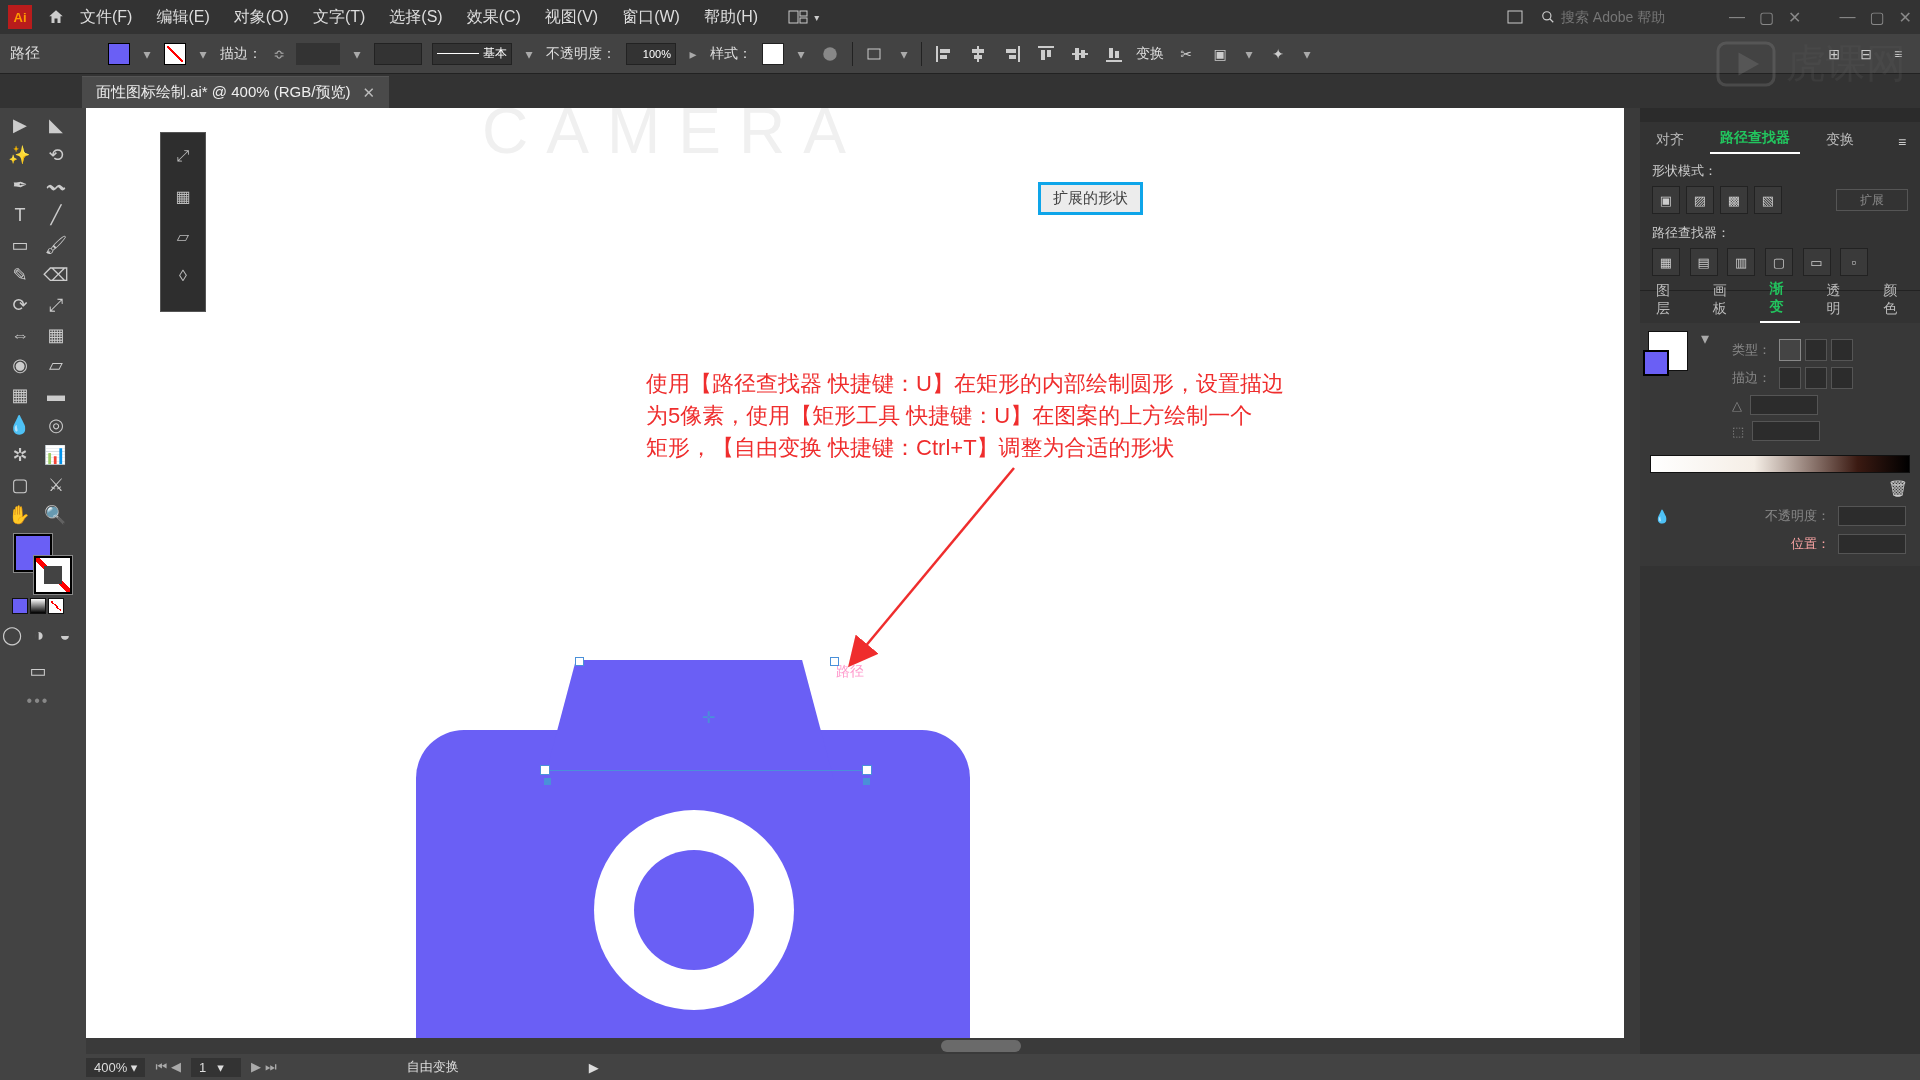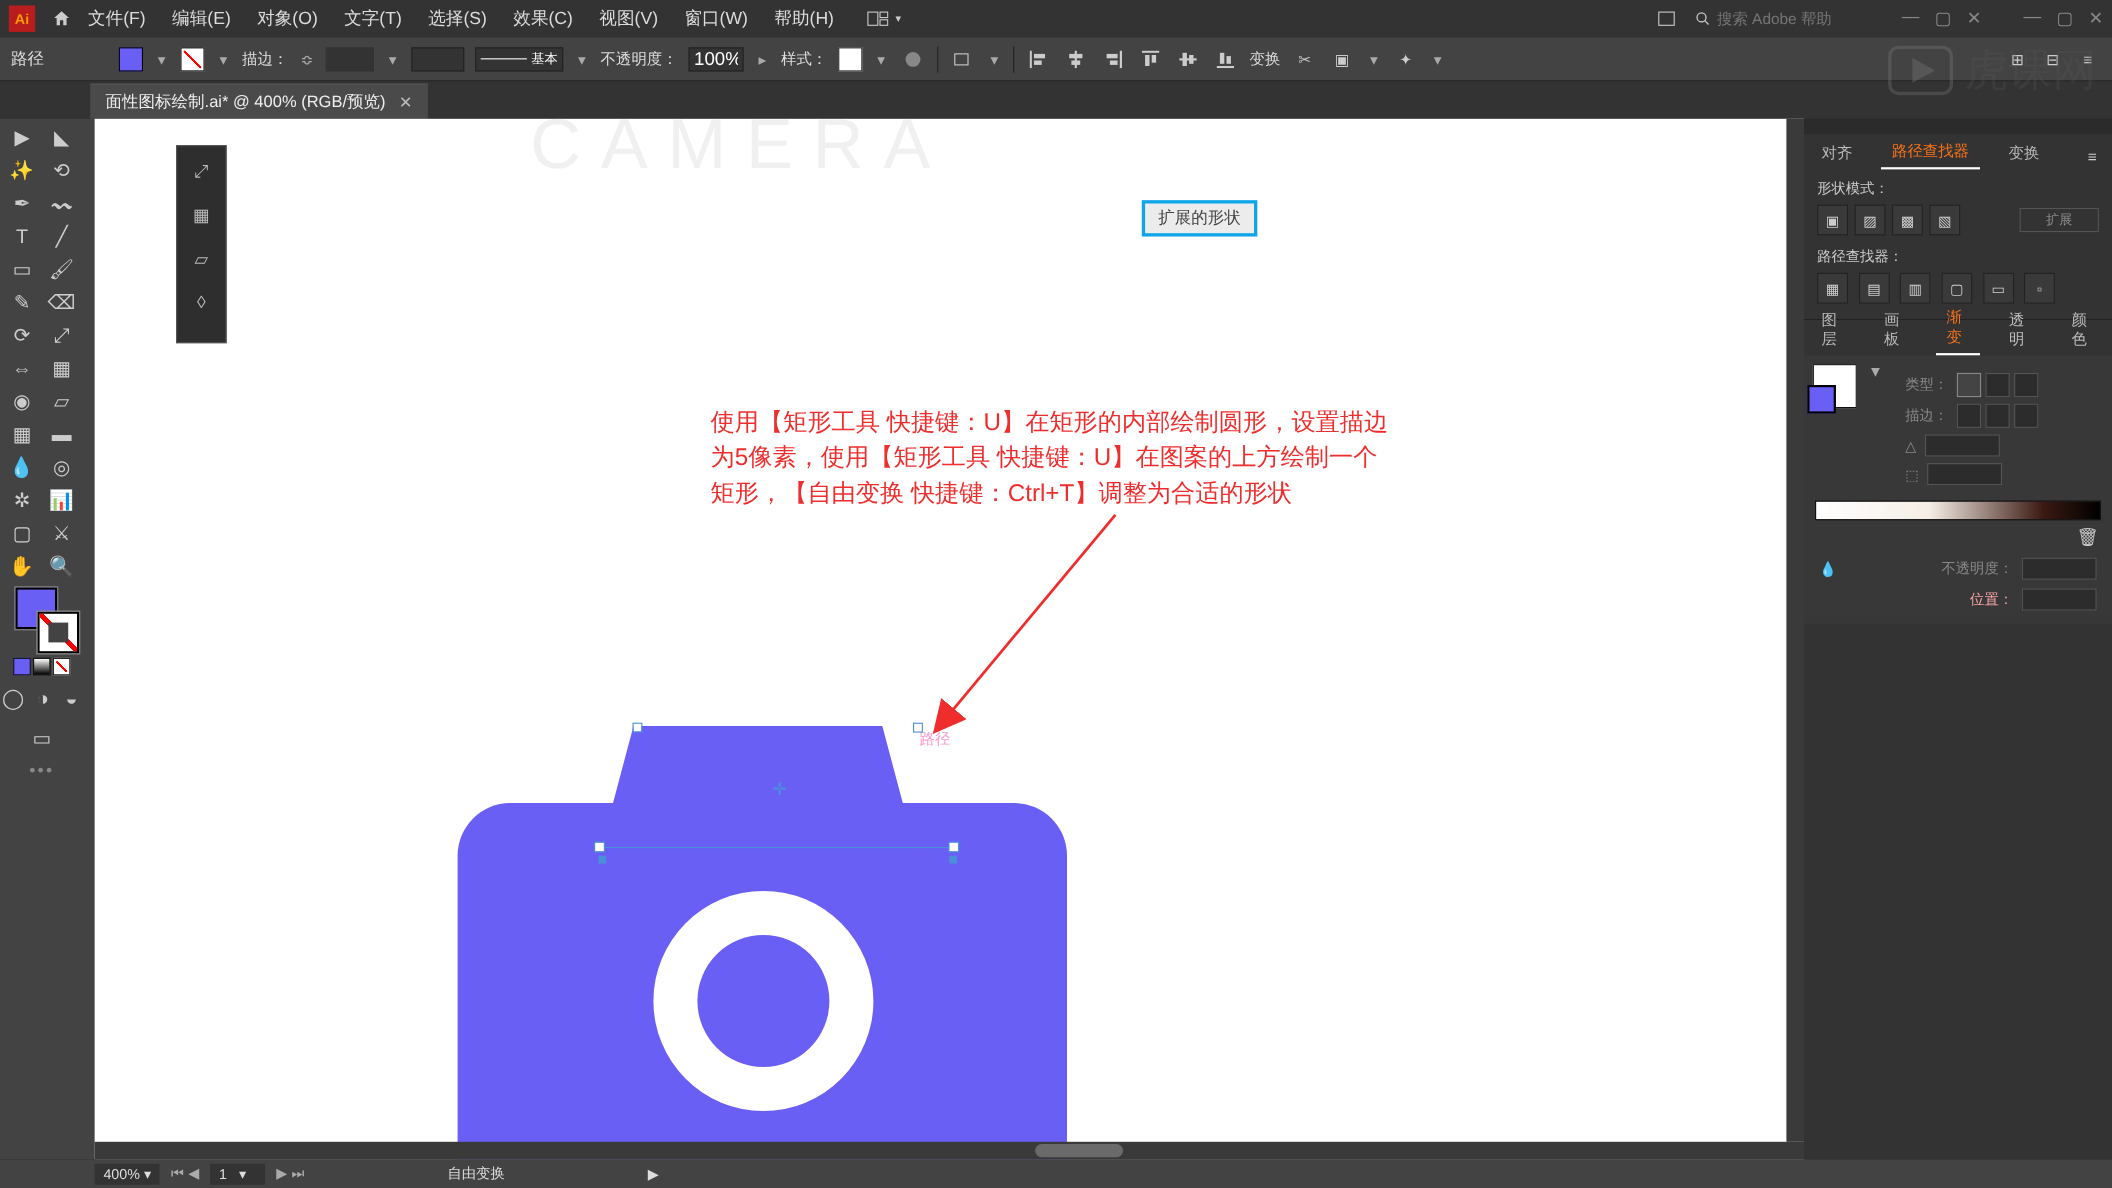--- a/index.html
+++ b/index.html
@@ -15,21 +15,21 @@
 .win-controls { display: flex; gap: 14px; margin-left: 14px; color:#888; }
 .controlbar { height: 40px; background: #434343; display: flex; align-items: center; padding: 0 10px; gap: 10px; font-size: 14px; border-bottom:1px solid #222; }
 .controlbar .sel-label { color:#ddd; margin-right: 8px; font-size:15px;}
 .swatch { width: 22px; height: 22px; border:1px solid #000; }
 .dd { width:14px; height:14px; display:inline-flex; align-items:center; justify-content:center; color:#aaa;}
 .controlbar .stroke-w { width:44px; background:#333; height:22px; }
 .controlbar .dash-box { width:48px; height:22px; background:#333; border:1px solid #222;}
 .controlbar .profile { width:80px; height:22px; background:#333; border:1px solid #222; display:flex; align-items:center; }
 .controlbar .profile .line { flex:1; height:1px; background:#fff; margin:0 4px;}
 .controlbar .lbl { color:#ddd; }
-.controlbar .opacity-input { width:50px; height:22px; background:#333; border:1px solid #222; color:#fff; padding:0 4px; text-align:right; font-size:17px;}
+.controlbar .opacity-input { width:50px; height:22px; background:#333; border:1px solid #222; color:#fff; padding:0 4px; text-align:right; font-size:11px;}
 .controlbar .style-swatch { width:22px; height:22px; background:#fff; border:1px solid #222;}
 .controlbar .sep { width:1px; height:24px; background:#222; }
 .icon-btn { width:24px; height:24px; display:flex; align-items:center; justify-content:center; color:#ccc;}
 .tabstrip { height: 34px; background: #333; display: flex; align-items: flex-end; padding-left: 82px; }
 .tab { height: 32px; padding: 0 14px; background: #4a4a4a; color: #eee; font-size: 15px; display: flex; align-items: center; gap: 12px; border-top:1px solid #555;}
 .tab .close { color:#bbb; }
 .main { position: absolute; top: 108px; left:0; right:0; bottom:26px; display: flex; }
 .toolbox { width: 86px; background: #434343; display: flex; flex-wrap: wrap; padding: 2px; align-content:flex-start; }
 .tool { width: 36px; height: 30px; display:flex; align-items:center; justify-content:center; color:#ccc; position:relative; font-size:18px;}
 .fill-stroke-box { width: 60px; height: 60px; position:relative; margin:4px 12px;}
@@ -37,21 +37,21 @@
 .stroke-sw { position:absolute; bottom:0; right:0; width:38px; height:38px; background:#fff; border:2px solid #000; outline:1px solid #888;}
 .stroke-sw::after { content:''; position:absolute; inset:8px; background:#434343; }
 .noline { position:absolute; left:2px; top:2px; right:2px; bottom:2px; background: linear-gradient(to top right, transparent 45%, red 45%, red 55%, transparent 55%); }
 .mini-swatches { display:flex; gap:2px; margin-left:10px;}
 .mini-sw { width:16px; height:16px; border:1px solid #111;}
 .toolbox .dots { width:72px; text-align:center; color:#888; letter-spacing:2px; padding:6px 0;}
 .canvas-area { flex:1; background: #ffffff; position: relative; overflow:hidden;}
 .right-panels { width: 280px; background: #333; position:relative;}
 .right-panels .panel-hdr { height:32px; background:#333; display:flex; align-items:flex-end; gap:16px; font-size:14px; padding: 0 6px;}
 .ptab { padding: 5px 10px; color:#bbb; }
-.ptab.active { color:#f97316; border-bottom:2px solid #fff;}
+.ptab.active { color:#22c55e; border-bottom:2px solid #fff;font-weight:bold;}
 .panel-body { padding: 8px 12px; font-size:13px; color:#ccc;}
 .pf-btn { width:28px; height:28px; background:#3a3a3a; border:1px solid #222; display:inline-flex; align-items:center; justify-content:center; margin-right:6px;}
 .expand-btn { width:72px; height:22px; color:#888; font-size:12px; border:1px solid #555; display:inline-flex; align-items:center; justify-content:center;}
 .gradient-panel { margin-top:6px; background:#383838; border-top:1px solid #222;}
 .grad-swatches { display:flex; gap:10px; padding:8px;}
 .grad-preview { width:40px; height:40px; background:#fff; border:1px solid #111; position:relative;}
 .grad-preview .over { position:absolute; left:-6px; bottom:-6px; width:26px; height:26px; background:#6A5FF5; border:2px solid #000;}
 .grad-bar { margin:6px 10px; height:18px; background:linear-gradient(to right,#fff, #f5eee6 40%, #3b1a12 80%, #000); border:1px solid #111; }
 .piece-control { display:flex; flex-direction:column; gap:6px; padding:0 10px; margin-top:8px;}
 .piece-row { display:flex; align-items:center; gap:8px; color:#888; font-size:13px;}
@@ -294,21 +294,21 @@
   <div class="canvas-area">
     <div class="faded-title">CAMERA</div>
     <div class="artboard-mini">
       <div>⤢</div>
       <div>▦</div>
       <div>▱</div>
       <div>◊</div>
     </div>
     <div class="chip">扩展的形状</div>
     <div class="instruction">
-      <div>使用【矩形工具 快捷键：U】在矩形的内部绘制圆形，设置描边</div>
+      <div>使用【路径查找器 快捷键：U】在矩形的内部绘制圆形，设置描边</div>
       <div>为5像素，使用【矩形工具 快捷键：U】在图案的上方绘制一个</div>
       <div>矩形，【自由变换 快捷键：Ctrl+T】调整为合适的形状</div>
     </div>
     <svg class="callout-arrow" width="200" height="220">
       <defs>
           <marker id="ah" markerWidth="12" markerHeight="12" refX="2" refY="6" orient="auto">
             <path d="M0,0 L12,6 L0,12 z" fill="#ef2d2d"></path>
           </marker>
         </defs>
       <line x1="170" y1="10" x2="20" y2="190" stroke="#ef2d2d" stroke-width="2.5" marker-end="url(#ah)"></line>

